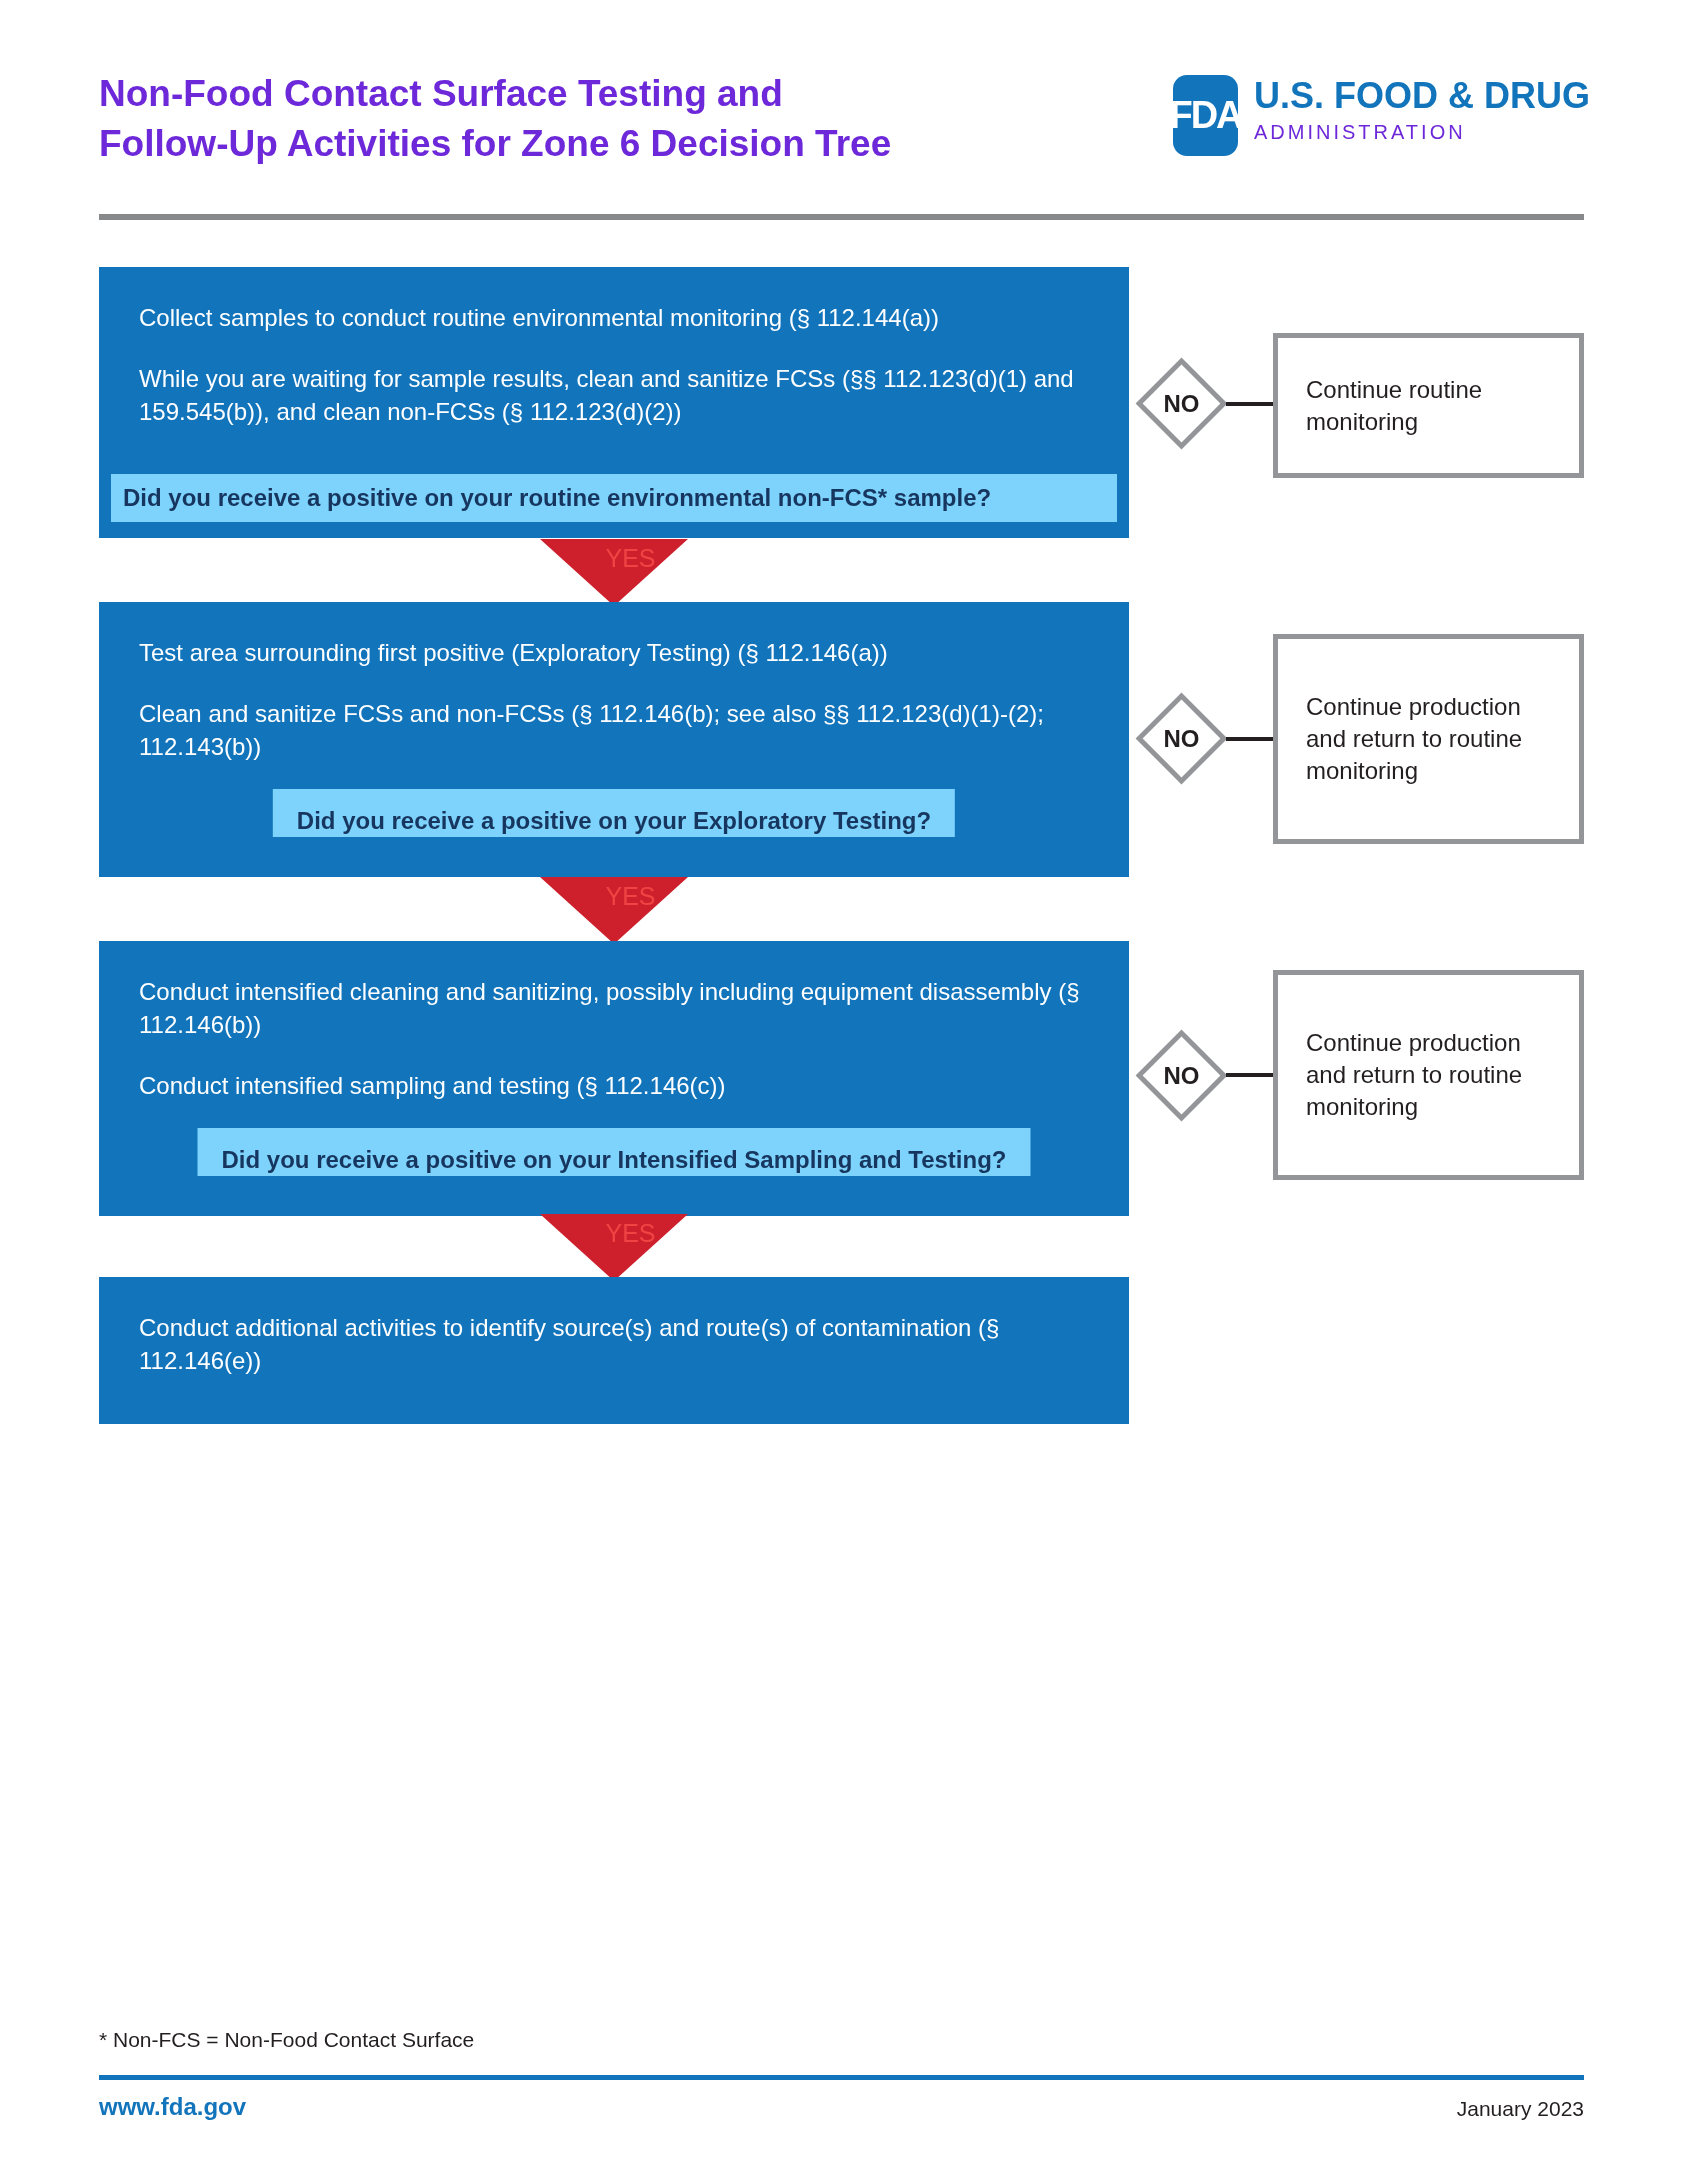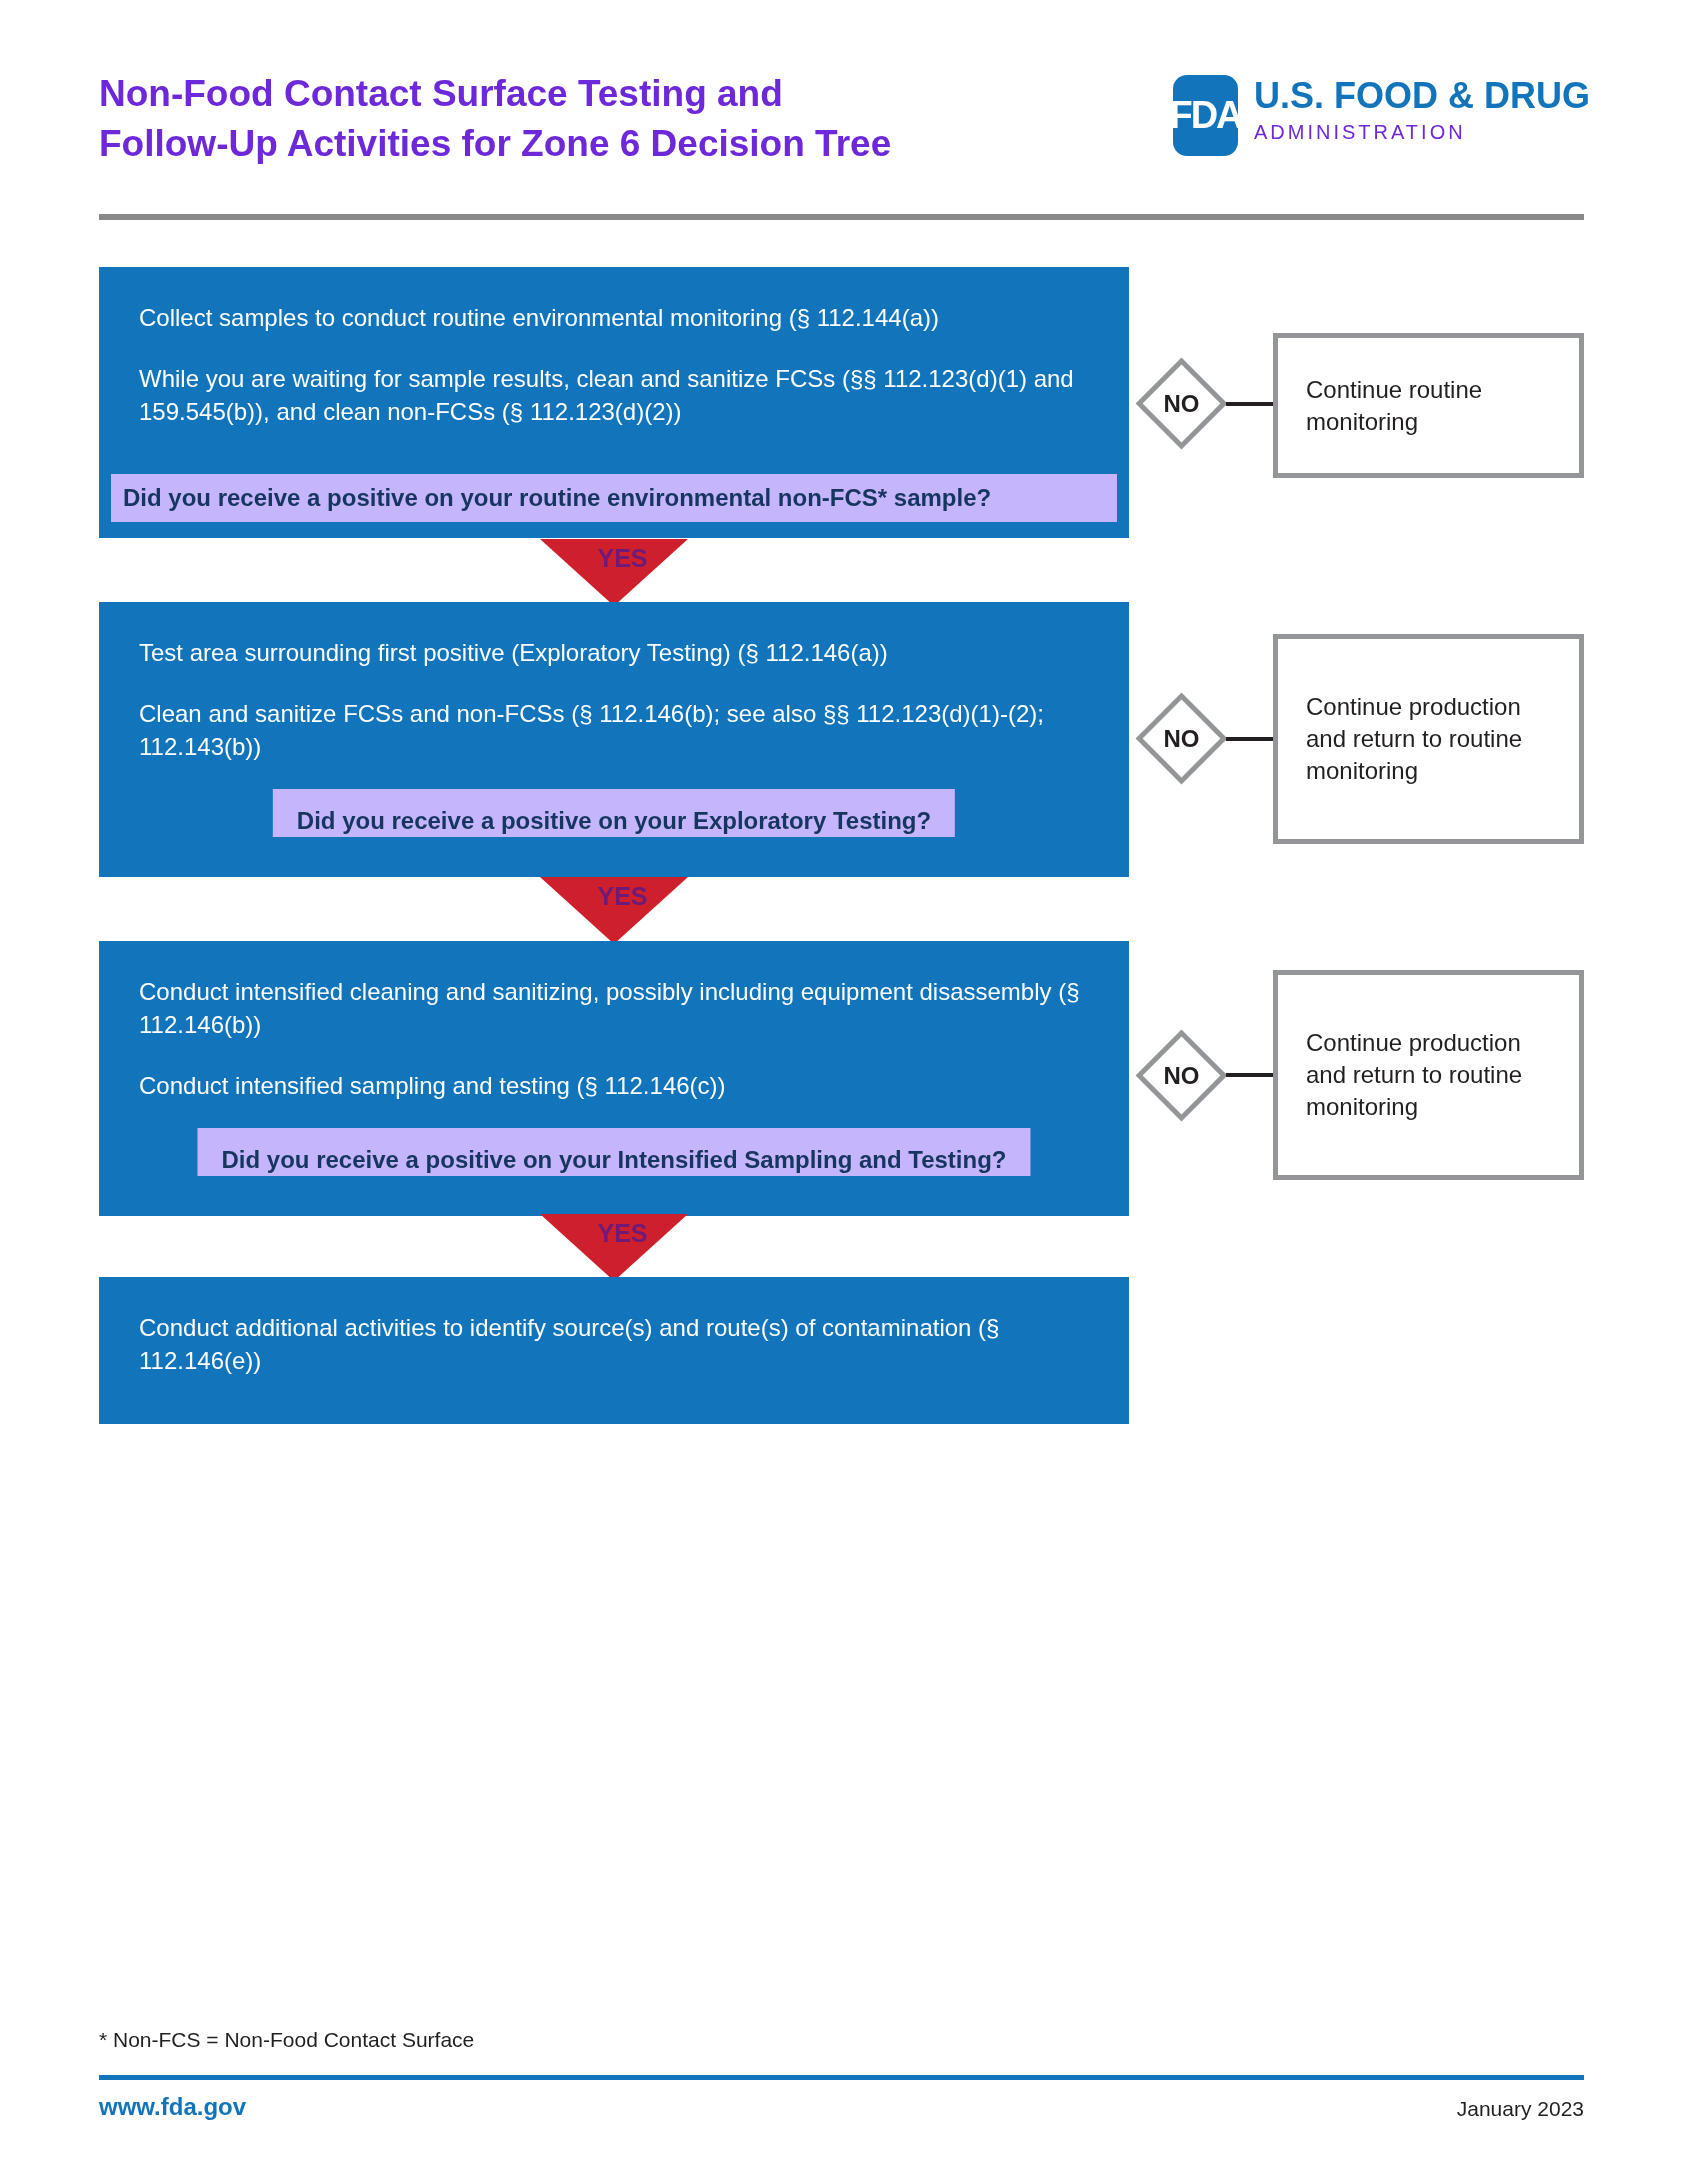--- a/index.html
+++ b/index.html
@@ -20,21 +20,21 @@
   
   .bluebox { position:absolute; left:99px; width:1030px; background:#1274BB; color:#ffffff;
              padding:34px 40px; font-size:24px; line-height:33px; }
   .bluebox p { margin-bottom:28px; }
   .box1 { top:267px;  height:271px; }
   .box2 { top:602px;  height:275px; }
   .box3 { top:941px;  height:275px; }
   .box4 { top:1277px; height:147px; }
 
   
-  .question { position:absolute; background:#c4b5fd; color:#17365F; font-weight:bold;
+  .question { position:absolute; background:#7dd3fc; color:#17365F; font-weight:bold;
               font-size:24px; height:48px; line-height:48px; white-space:nowrap; }
   .q1 { left:12px; right:12px; bottom:16px; padding-left:12px; }
   .q2, .q3 { left:50%; transform:translateX(-50%); bottom:40px; padding:8px 24px; }
 
   
   .decision { position:absolute; left:1134px; width:95px; height:95px; }
   .d1 { top:356px; } .d2 { top:691px; } .d3 { top:1028px; }
   .diamond { position:absolute; left:15px; top:15px; width:65px; height:65px;
              background:#ffffff; border:5px solid #939598; transform:rotate(45deg); }
   .no-label { position:absolute; left:0; top:0; width:100%; height:100%;
@@ -51,22 +51,22 @@
              display:flex; align-items:center; padding:20px 28px; }
   .o1 { top:333px; height:145px; }
   .o2 { top:634px; height:210px; }
   .o3 { top:970px; height:210px; }
 
   
   .yes { position:absolute; left:540px; width:149px; height:67px; }
   .a1 { top:539px; } .a2 { top:877px; } .a3 { top:1214px; }
   .tri { width:0; height:0; border-left:74px solid transparent; border-right:74px solid transparent;
          border-top:67px solid #CE202C; }
-  .yes-label { position:absolute; top:5px; left:8px; width:100%; text-align:center;
-               color:#701a75; font-weight:bold; font-size:25px; }
+  .yes-label { position:absolute; top:5px; left:16px; width:100%; text-align:center;
+               color:#ef4444; font-weight:normal; font-size:25px; }
 
   
   .footnote { position:absolute; left:99px; top:2028px; font-size:21px; color:#231F20; }
   .footer-rule { position:absolute; left:99px; top:2075px; width:1485px; height:5px; background:#1274BB; }
   .site { position:absolute; left:99px; top:2093px; font-size:24px; font-weight:bold;
           color:#1274BB; text-decoration:none; }
   .date { position:absolute; right:99px; top:2097px; font-size:21px; color:#231F20; text-align:center; }
 </style>
 </head>
 <body>

